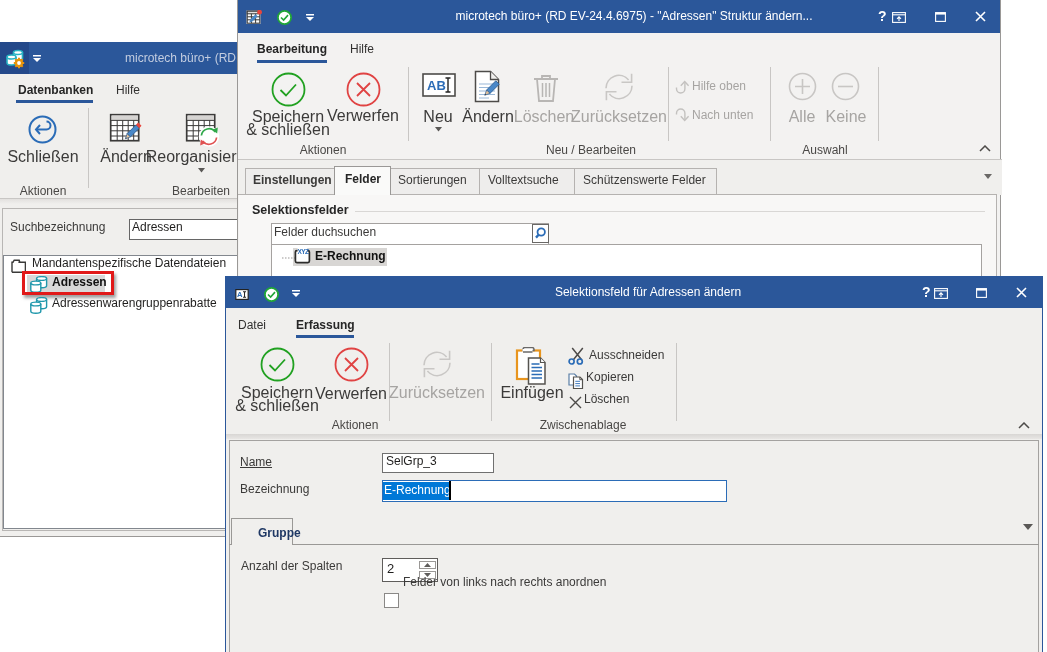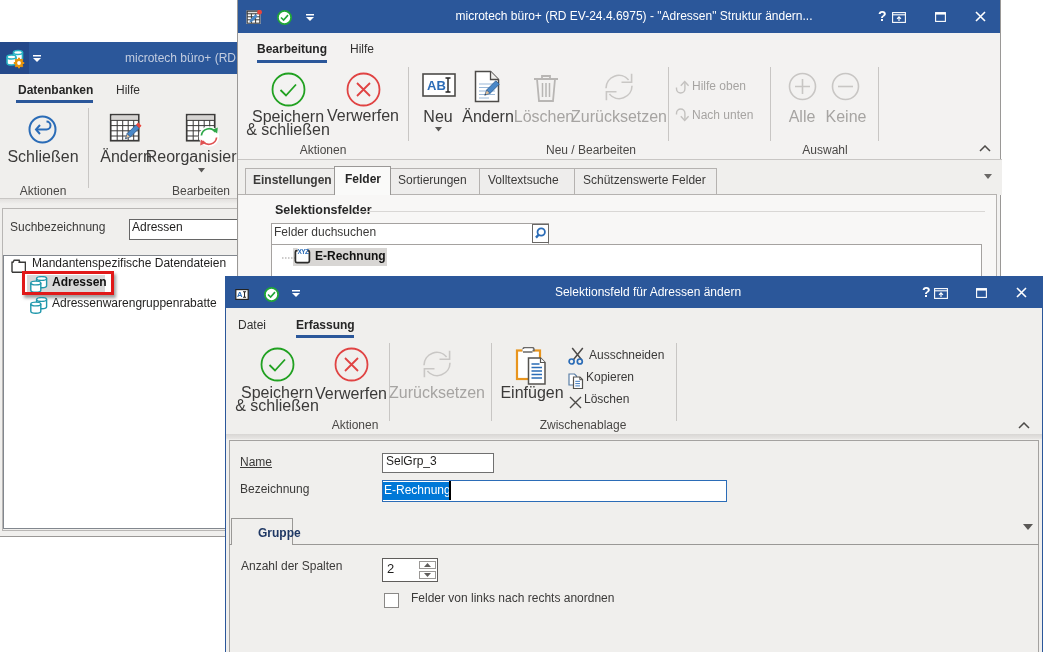--- a/index.html
+++ b/index.html
@@ -261,21 +261,21 @@
   <div class="t" style="left:250px;top:173px;">Volltextsuche</div>
   <div class="abs" style="left:336px;top:168px;width:143px;height:27px;background:#eeedec;border:1px solid #b5b2b0;box-sizing:border-box;"></div>
   <div class="t" style="left:345px;top:173px;">Schützenswerte Felder</div>
   <div class="abs" style="left:0px;top:194px;width:759px;height:1px;background:#b5b2b0;"></div>
   <div class="abs" style="left:96px;top:166px;width:57px;height:29px;background:#fafaf9;border:1px solid #9a9896;border-bottom:none;box-sizing:border-box;"></div>
   <div class="t" style="left:107px;top:172px;font-weight:bold;color:#262626;">Felder</div>
   <svg class="abs" style="left:746px;top:174px;" width="8" height="5" viewBox="0 0 8 5">
       <path d="M0 0h8L4 5z" fill="#6a6866"></path>
     </svg>
 
-  <div class="t" style="left:14px;top:203px;font-weight:bold;color:#262626;font-size:12.5px;margin-left:23px;">Selektionsfelder</div>
+  <div class="t" style="left:14px;top:203px;font-weight:bold;color:#262626;font-size:12.5px;">Selektionsfelder</div>
   <div class="abs" style="left:117px;top:211px;width:630px;height:1px;background:#d9d7d5;"></div>
   <div class="abs" style="left:33px;top:223px;width:278px;height:22px;background:#fff;border:1px solid #a5a2a0;box-sizing:border-box;"></div>
   <div class="t" style="left:36px;top:225px;color:#3b3a39;">Felder duchsuchen</div>
   <div class="abs" style="left:294px;top:224px;width:17px;height:19px;border:1px solid #6a6866;box-sizing:border-box;"></div>
   <svg class="abs" style="left:296px;top:227px;" width="13" height="13" viewBox="0 0 13 13">
       <circle cx="7.2" cy="5" r="3.7" fill="none" stroke="#2b6cb7" stroke-width="1.8"></circle>
       <path d="M4.6 7.8L2 10.6" stroke="#2b6cb7" stroke-width="2.4"></path>
     </svg>
   <div class="abs" style="left:33px;top:244px;width:711px;height:408px;background:#fff;border:1px solid #a5a2a0;box-sizing:border-box;"></div>
 
@@ -408,14 +408,14 @@
   <div class="t" style="left:161px;top:284px;color:#1f1e1d;font-size:13px;">2</div>
   <div class="abs" style="left:193px;top:284px;width:17px;height:8px;border:1px solid #9a9896;box-sizing:border-box;"></div>
   <svg class="abs" style="left:198px;top:286px;" width="7" height="4" viewBox="0 0 7 4">
       <path d="M0 4h7L3.5 0z" fill="#5f5d5b"></path>
     </svg>
   <div class="abs" style="left:193px;top:294px;width:17px;height:8px;border:1px solid #9a9896;box-sizing:border-box;"></div>
   <svg class="abs" style="left:198px;top:296px;" width="7" height="4" viewBox="0 0 7 4">
       <path d="M0 0h7L3.5 4z" fill="#5f5d5b"></path>
     </svg>
   <div class="abs" style="left:158px;top:316px;width:15px;height:15px;background:#fff;border:1px solid #8a8886;box-sizing:border-box;"></div>
-  <div class="t" style="left:177px;top:314px;margin-left:8px;">Felder von links nach rechts anordnen</div>
+  <div class="t" style="left:177px;top:298px;">Felder von links nach rechts anordnen</div>
 </div>
 
 </body></html>

